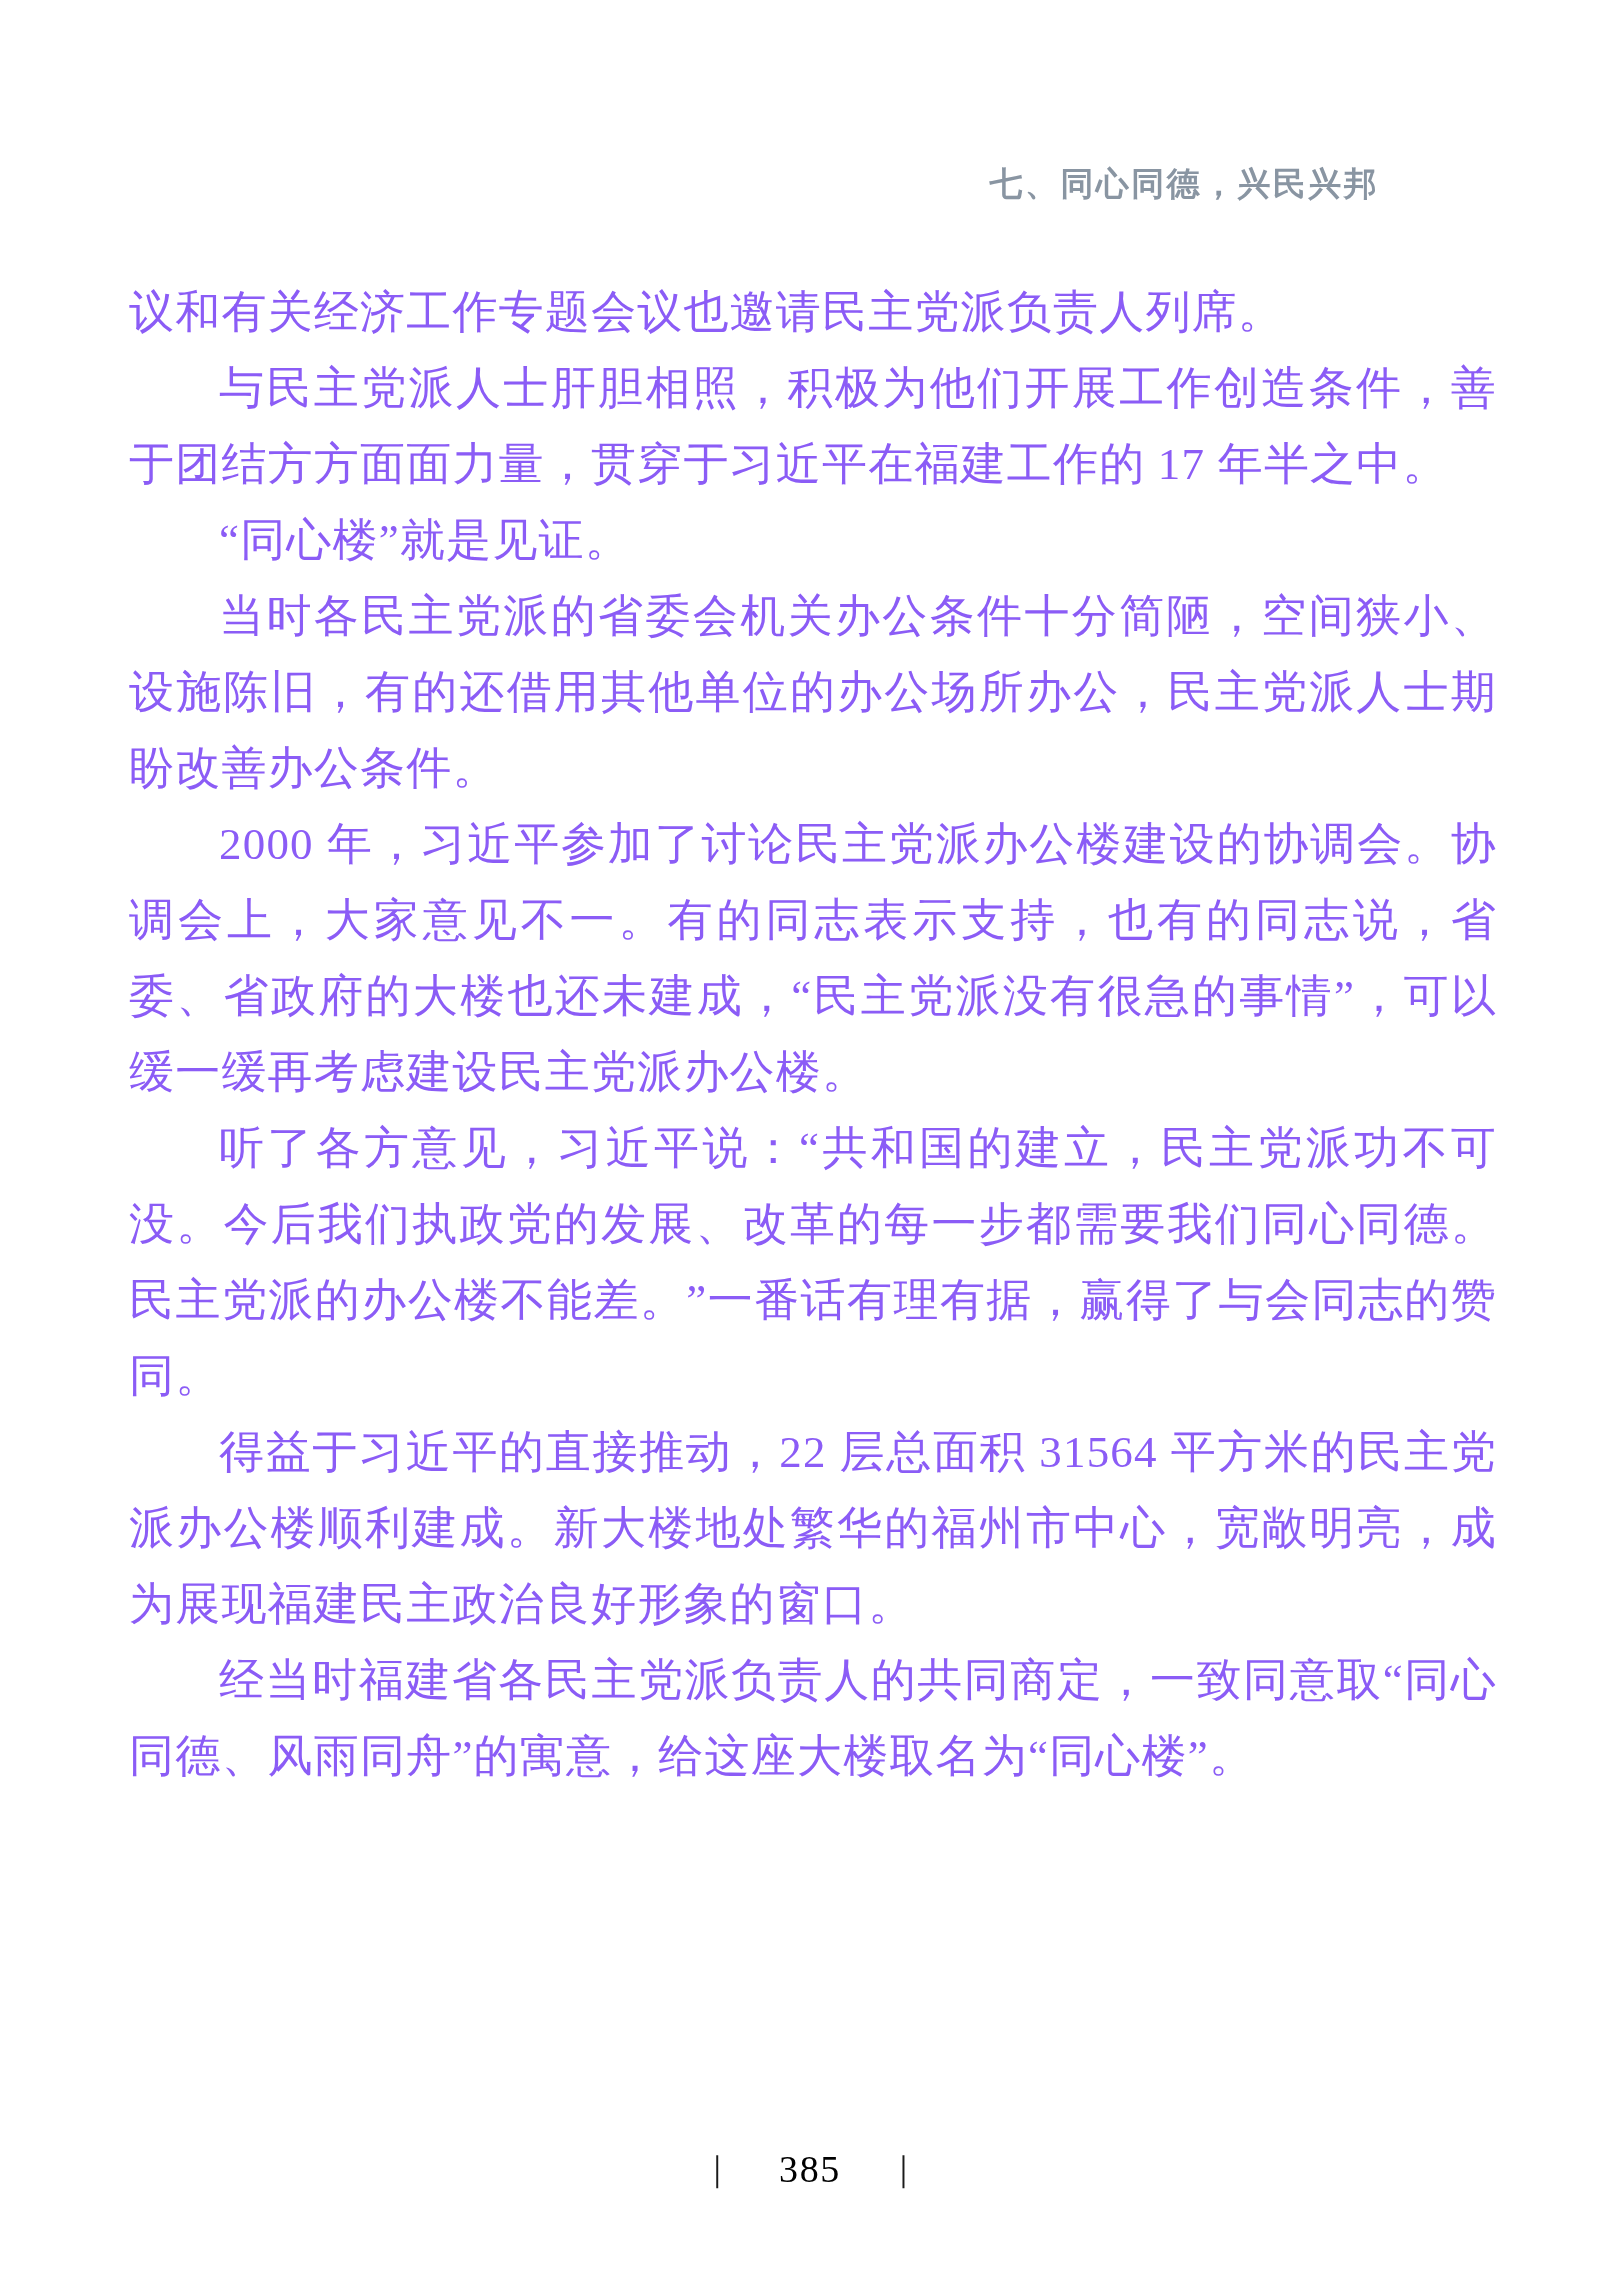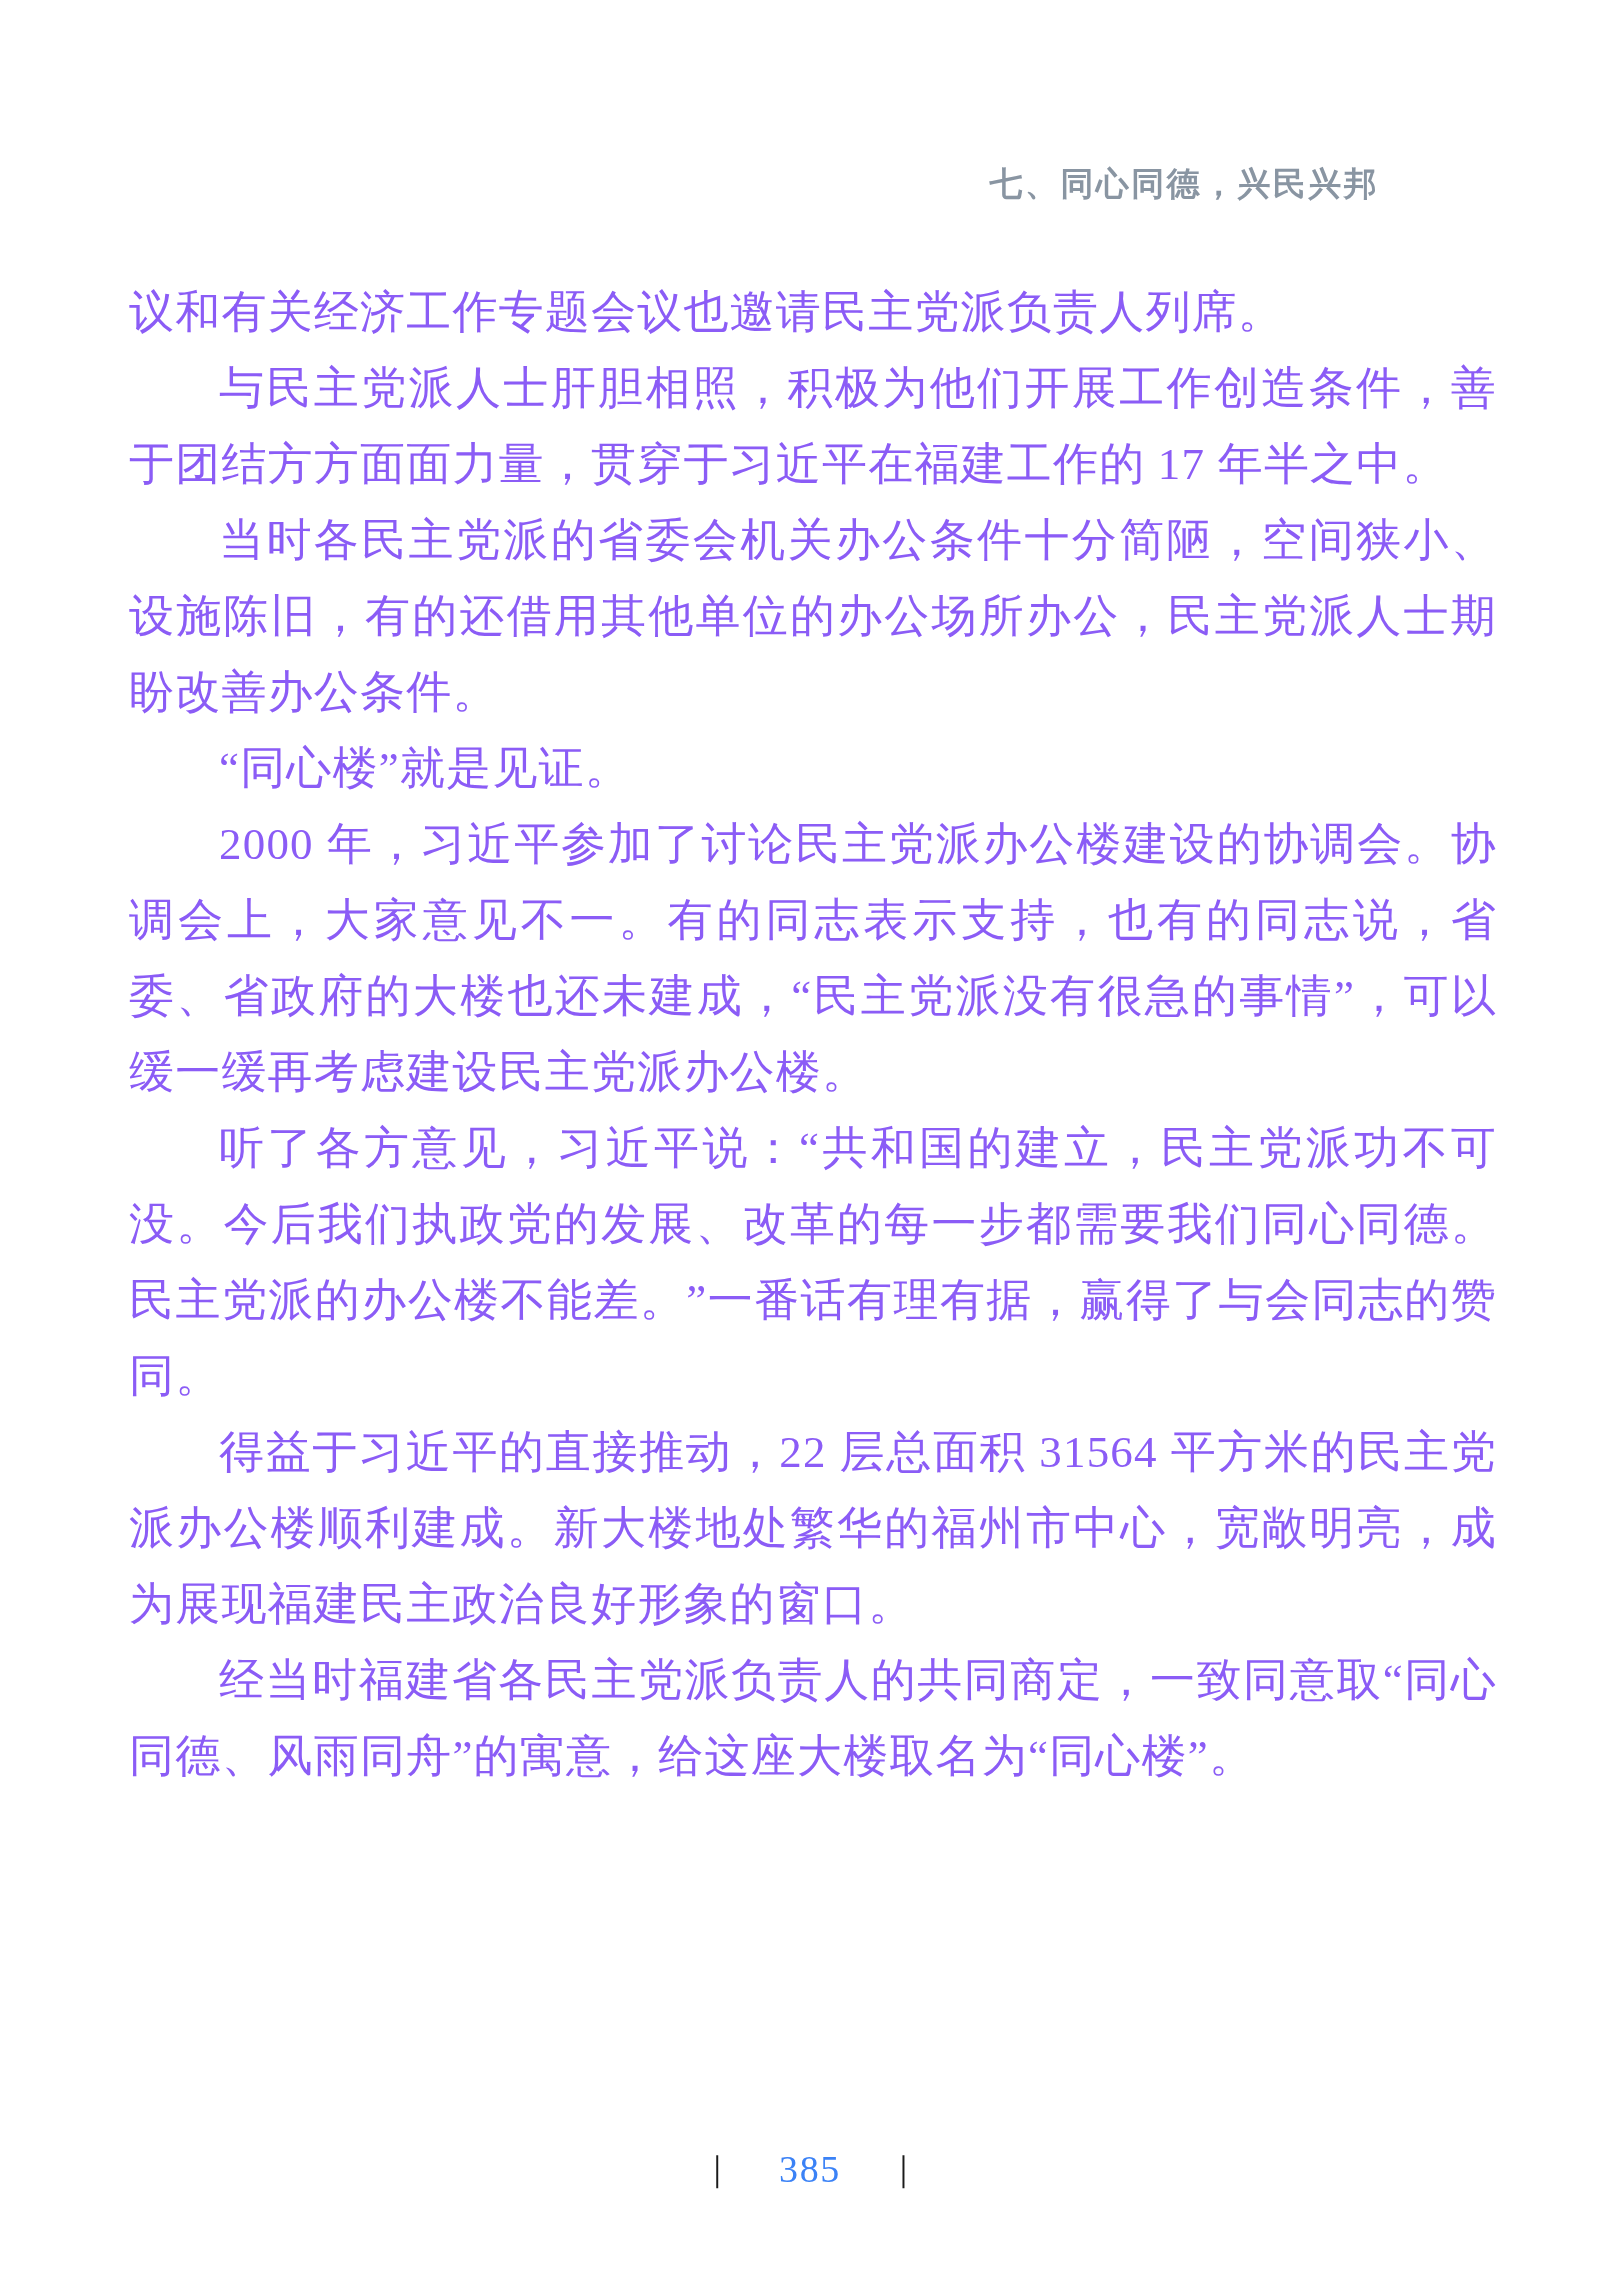--- a/index.html
+++ b/index.html
@@ -63,36 +63,36 @@
   }
   .footer-bar {
     font-size: 33px;
     line-height: 49px;
     color: #1b1b1b;
   }
   .page-number {
     font-size: 38px;
     line-height: 49px;
     letter-spacing: 1.6px;
-    color: #3b82f6;
+    color: #000000;
     font-family: "Liberation Serif", serif;
   }
 </style>
 </head>
 <body>
 
 <div class="page">
 
   <div class="running-head">七、同心同德，兴民兴邦</div>
 
   <main class="body-text">
     <p>议和有关经济工作专题会议也邀请民主党派负责人列席。</p>
     <p class="indent">与民主党派人士肝胆相照，积极为他们开展工作创造条件，善于团结方方面面力量，贯穿于习近平在福建工作的 17 年半之中。</p>
+    <p class="indent">“同心楼”就是见证。</p>
     <p class="indent">当时各民主党派的省委会机关办公条件十分简陋，空间狭小、设施陈旧，有的还借用其他单位的办公场所办公，民主党派人士期盼改善办公条件。</p>
-    <p class="indent">“同心楼”就是见证。</p>
     <p class="indent">2000 年，习近平参加了讨论民主党派办公楼建设的协调会。协调会上，大家意见不一。有的同志表示支持，也有的同志说，省委、省政府的大楼也还未建成，“民主党派没有很急的事情”，可以缓一缓再考虑建设民主党派办公楼。</p>
     <p class="indent">听了各方意见，习近平说：“共和国的建立，民主党派功不可没。今后我们执政党的发展、改革的每一步都需要我们同心同德。民主党派的办公楼不能差。”一番话有理有据，赢得了与会同志的赞同。</p>
     <p class="indent">得益于习近平的直接推动，22 层总面积 31564 平方米的民主党派办公楼顺利建成。新大楼地处繁华的福州市中心，宽敞明亮，成为展现福建民主政治良好形象的窗口。</p>
     <p class="indent">经当时福建省各民主党派负责人的共同商定，一致同意取“同心同德、风雨同舟”的寓意，给这座大楼取名为“同心楼”。</p>
   </main>
 
   <footer class="page-footer">
     <span class="footer-bar">｜</span>
     <span class="page-number">385</span>
     <span class="footer-bar">｜</span>

